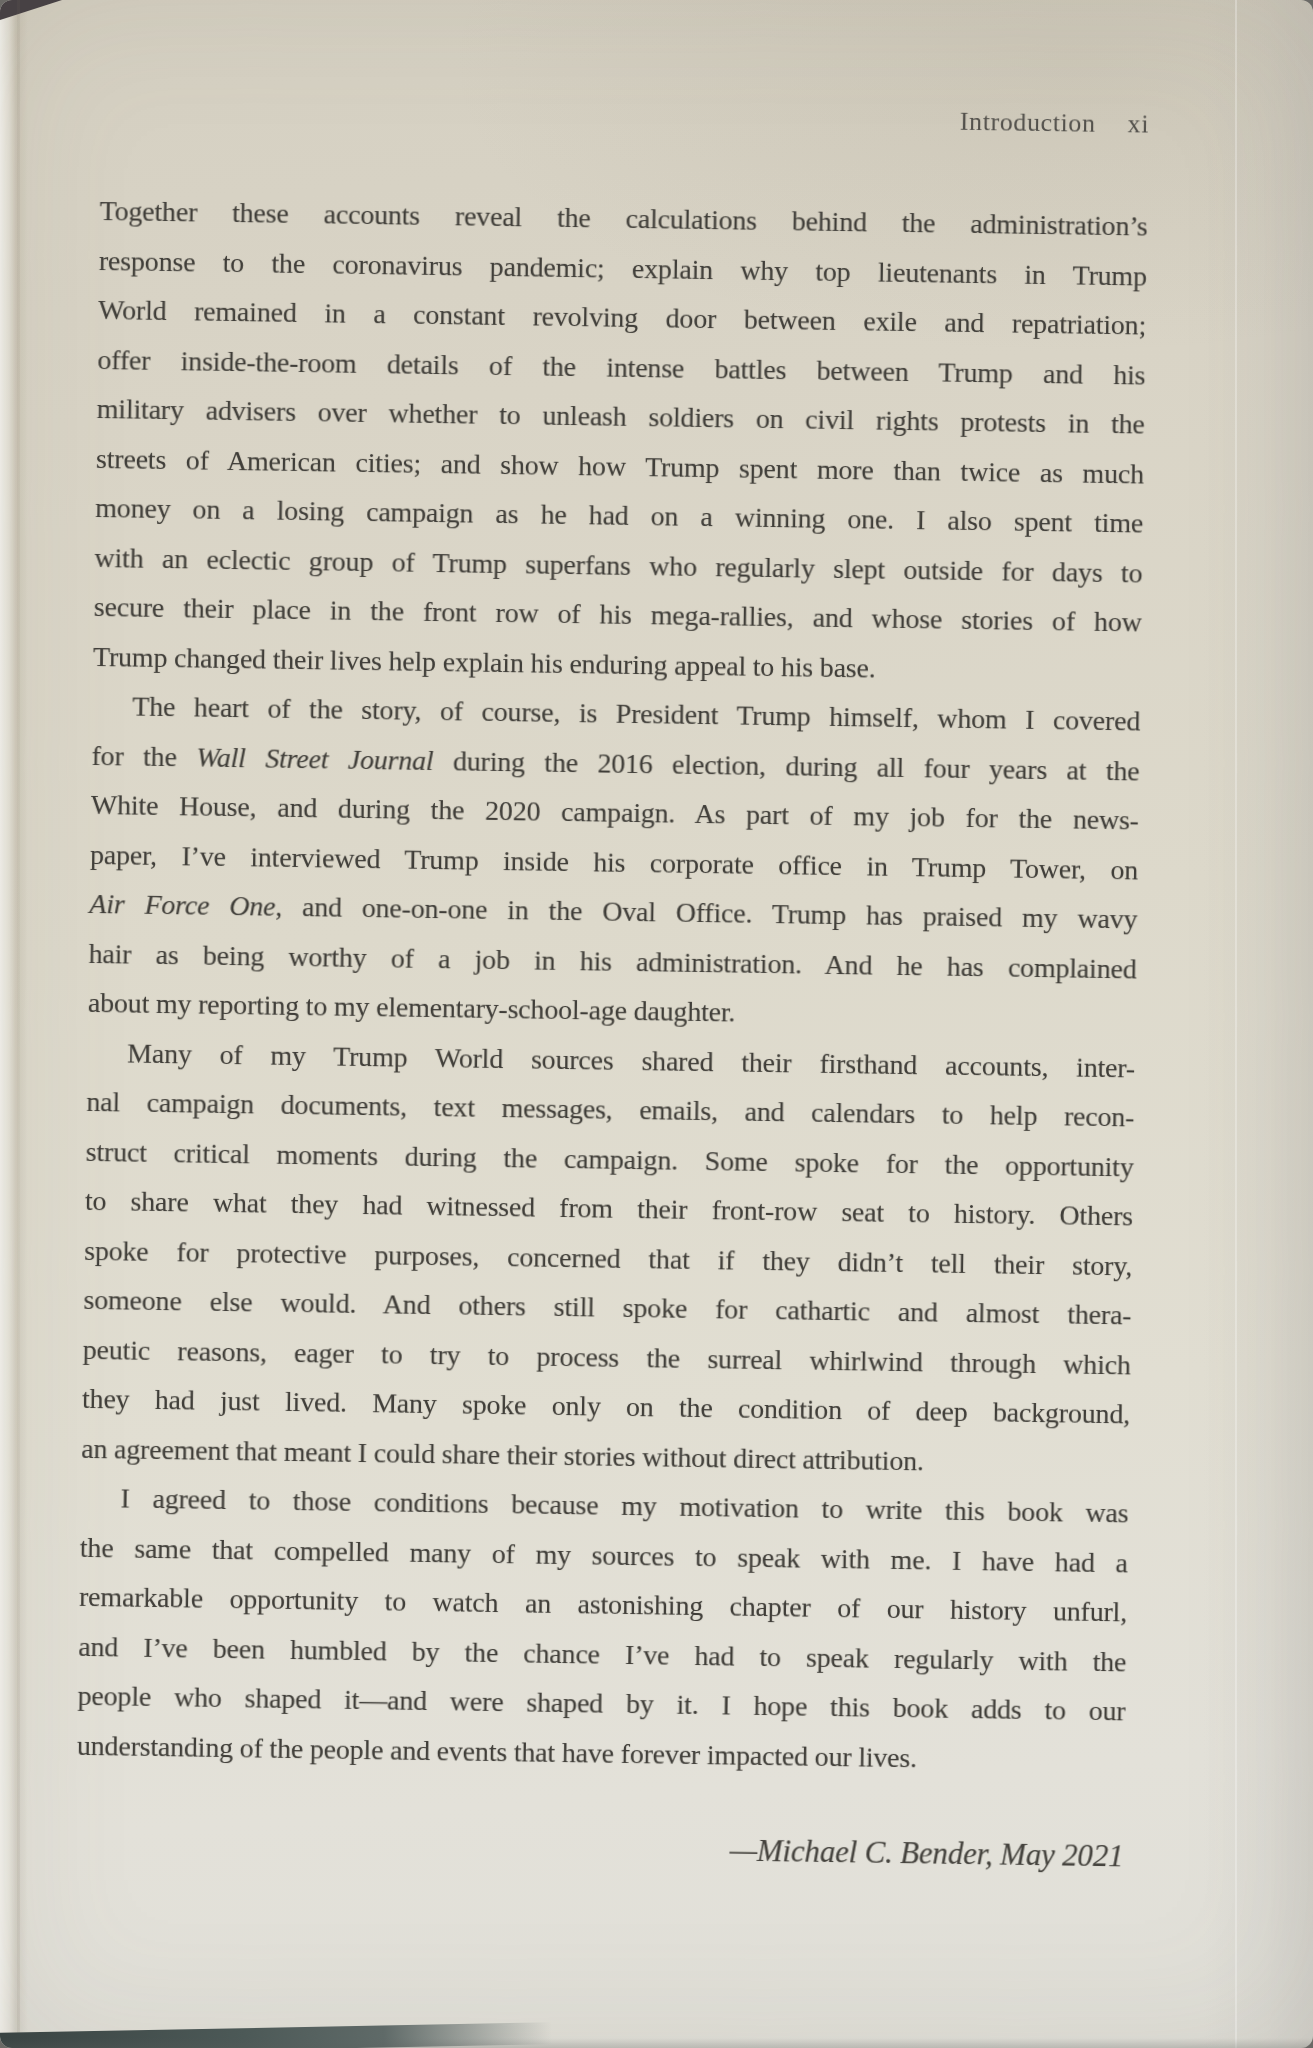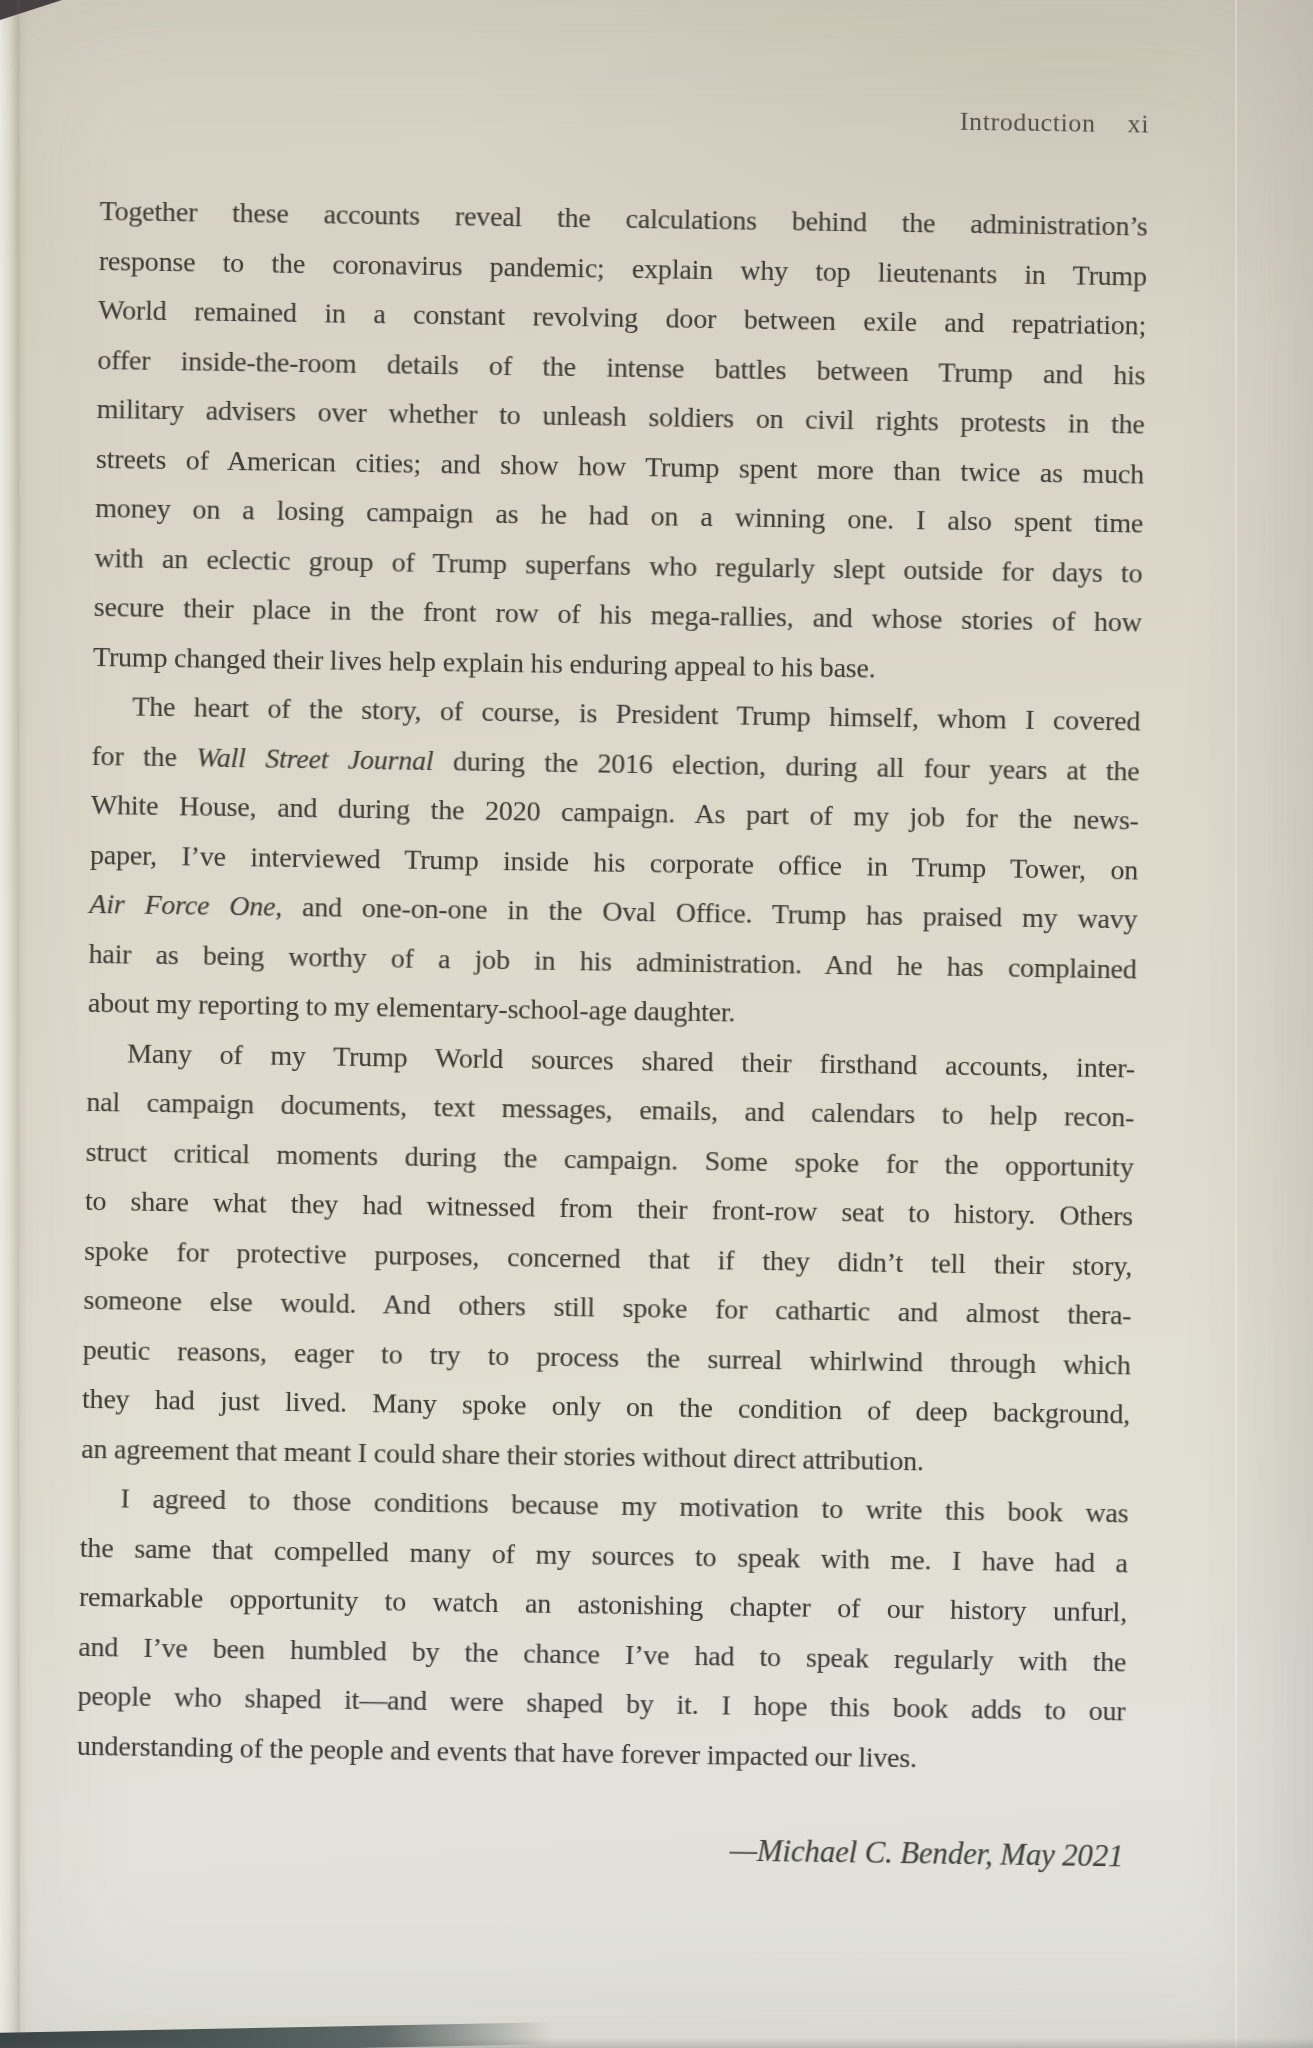--- a/index.html
+++ b/index.html
@@ -16,20 +16,21 @@
     background:
       
       linear-gradient(90deg, rgba(246,245,240,0.95) 0px, rgba(238,236,228,0.55) 9px, rgba(160,150,130,0.20) 16px, rgba(0,0,0,0) 28px),
       
       linear-gradient(270deg, rgba(184,182,178,0.32) 0px, rgba(184,182,178,0.14) 48px, rgba(0,0,0,0) 110px),
       
       radial-gradient(900px 420px at 82% 3%, rgba(135,125,103,0.12), rgba(0,0,0,0) 70%),
       
       linear-gradient(176deg, #d5d0c2 0%, #d9d4c6 20%, #ddd9cb 45%, #e1ded2 68%, #e3e1d9 86%, #e0dfd8 100%);
     box-shadow: inset 0 0 140px rgba(110,100,80,0.12);
+    border-radius: 12px;
   }
 
   
   .corner-cover {
     position: absolute; left: 0; top: 0;
     width: 62px; height: 20px;
     background: #474144;
     clip-path: polygon(0 0, 100% 0, 0 100%);
   }
   .left-crease {

